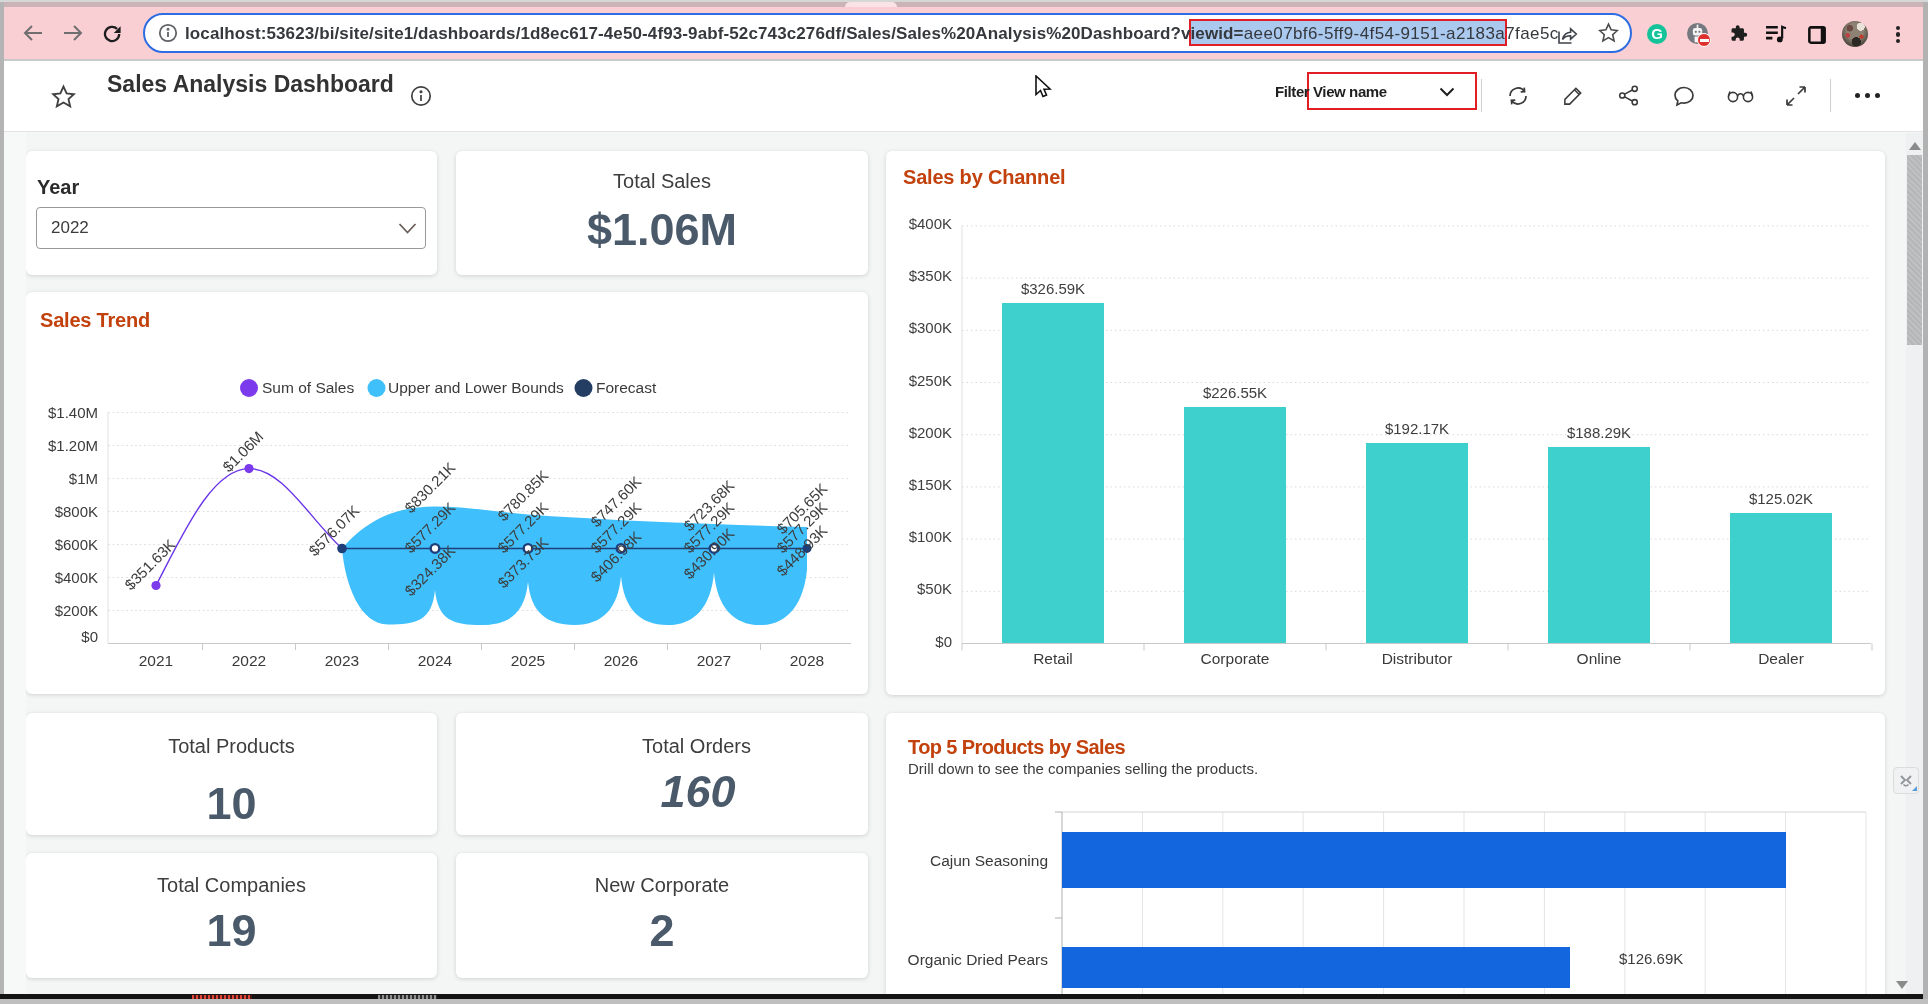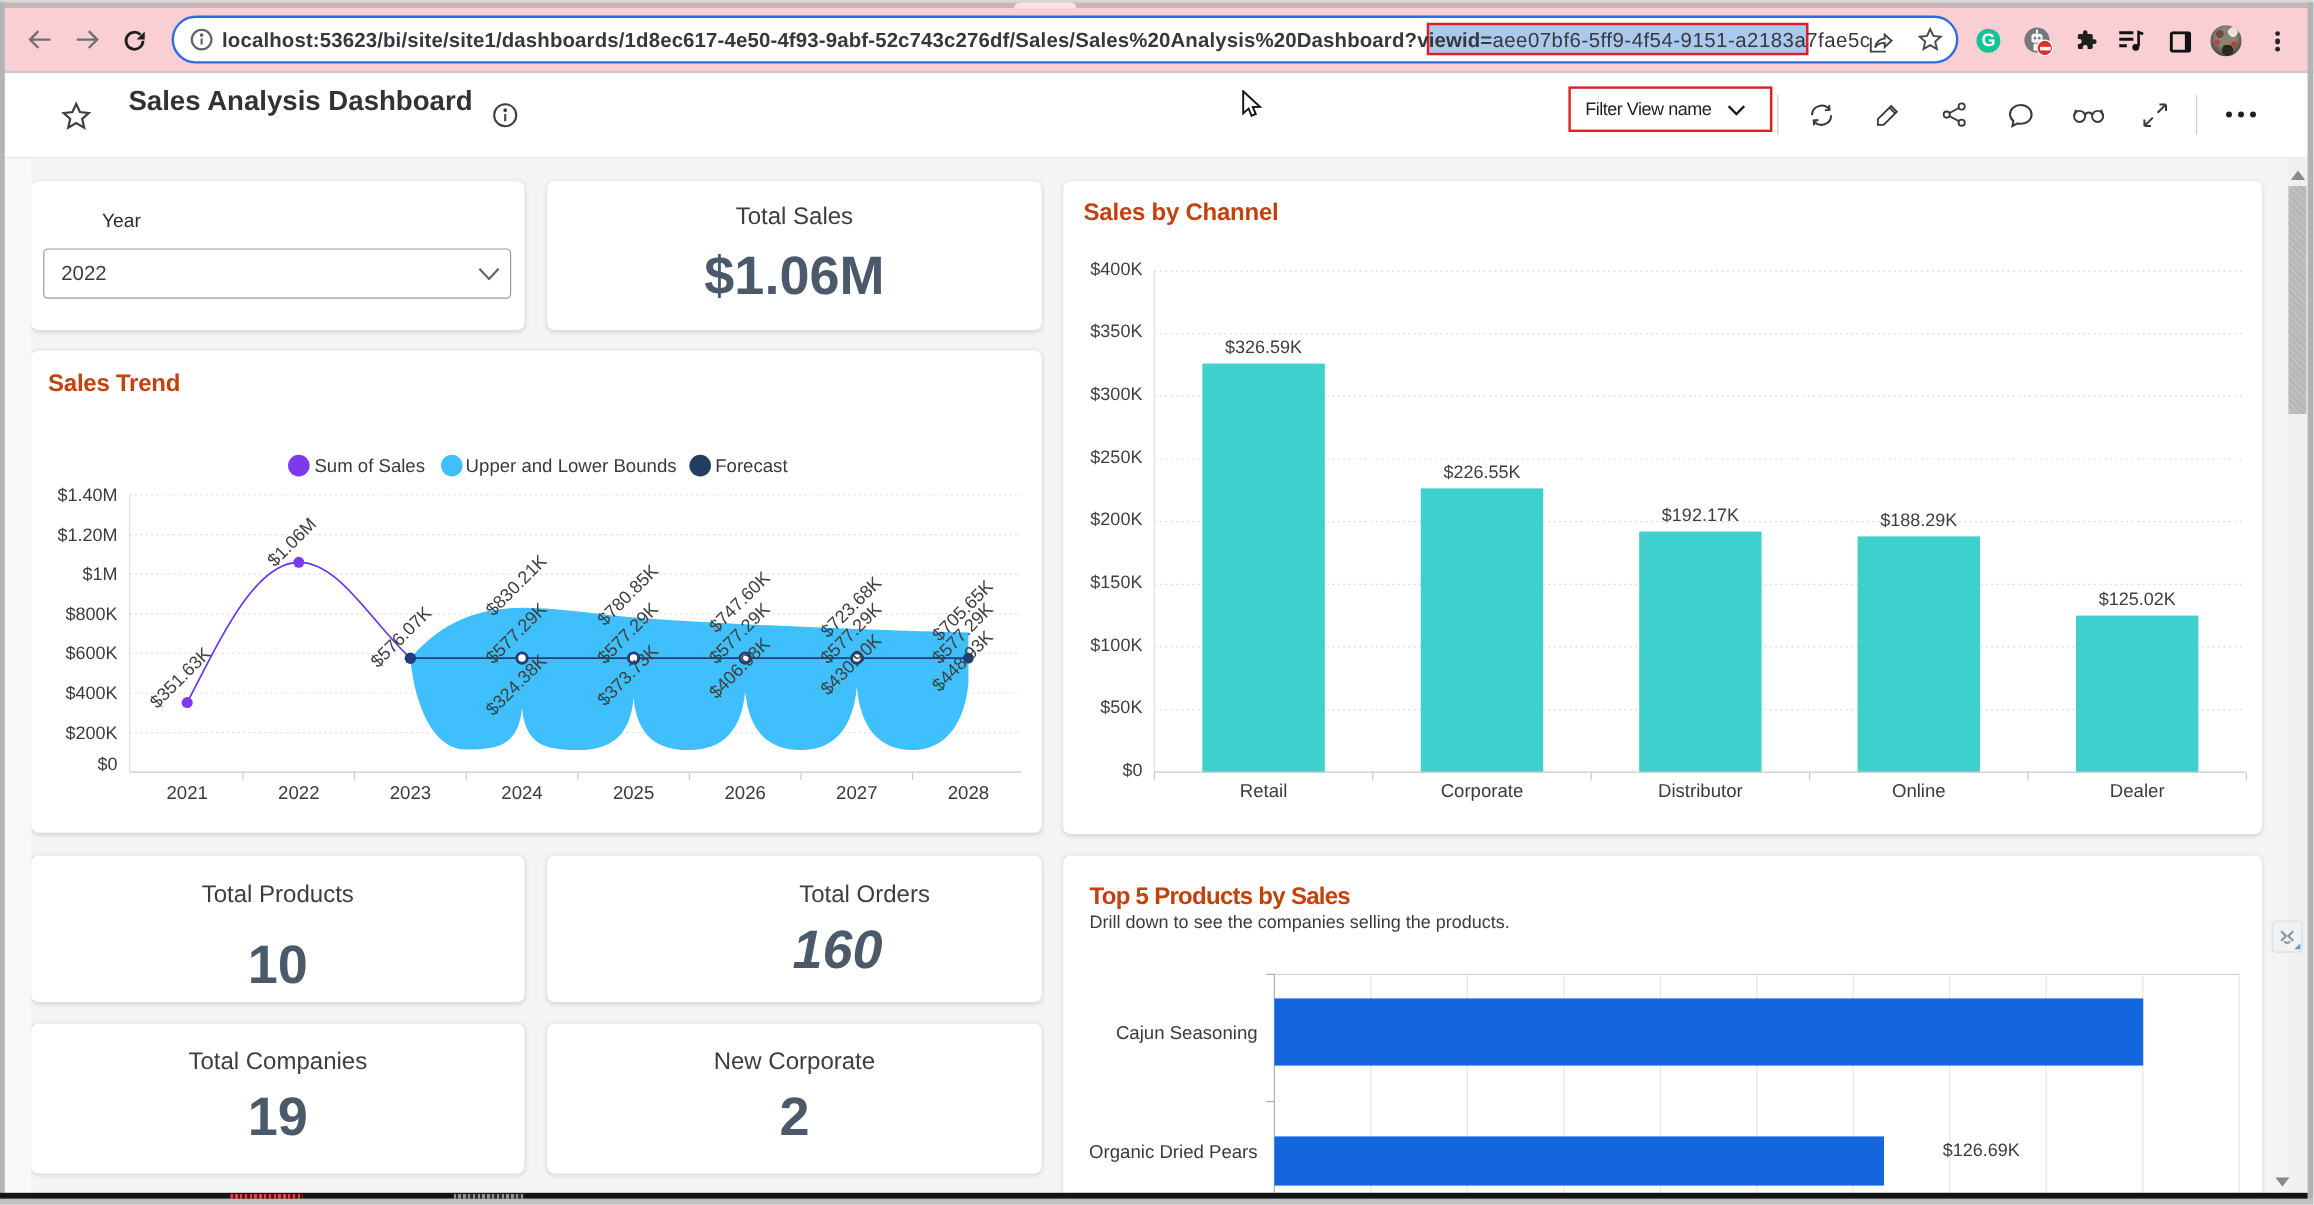--- a/index.html
+++ b/index.html
@@ -95,21 +95,21 @@
     <path d="M12 2.5 L15 9 L22 9.8 L16.8 14.5 L18.4 21.5 L12 17.8 L5.6 21.5 L7.2 14.5 L2 9.8 L9 9 Z"></path>
   </svg>
   <div class="abs" style="left:107px;top:71px;font-size:23px;font-weight:bold;color:#323232;">Sales Analysis Dashboard</div>
   <svg class="abs" style="left:410px;top:85px;" width="22" height="22" viewBox="0 0 22 22" fill="none" stroke="#3f3f3f" stroke-width="1.7">
     <circle cx="11" cy="11" r="9.2"></circle>
     <path d="M11 10 V16"></path>
       <circle cx="11" cy="6.8" r="0.7" fill="#3f3f3f"></circle>
   </svg>
 
   <div class="abs" style="left:1307px;top:72px;width:170px;height:38px;border:2.5px solid #e01e24;"></div>
-  <div class="abs" style="left:1321px;top:83px;font-size:15px;letter-spacing:-0.4px;font-weight:normal;color:#1f1f1f;">Filter View name</div>
+  <div class="abs" style="left:1275px;top:83px;font-size:15px;letter-spacing:-0.4px;font-weight:bold;color:#1f1f1f;">Filter View name</div>
   <svg class="abs" style="left:1439px;top:87px;" width="16" height="10" viewBox="0 0 16 10" fill="none" stroke="#1f1f1f" stroke-width="2">
     <path d="M1.5 1.5 L8 8 L14.5 1.5"></path>
   </svg>
   <div class="abs" style="left:1481px;top:79px;width:1px;height:33px;background:#cfcfcf;"></div>
 
   <svg class="abs" style="left:1506px;top:84px;" width="24" height="24" viewBox="0 0 24 24" fill="none" stroke="#3a3a3a" stroke-width="1.7">
     <path d="M20 12 a8 8 0 0 1 -14.5 4.6 M4 12 a8 8 0 0 1 14.5 -4.6"></path>
     <path d="M18.2 3.6 L18.6 7.6 L14.7 7.9"></path>
     <path d="M5.8 20.4 L5.4 16.4 L9.3 16.1"></path>
   </svg>
@@ -139,21 +139,21 @@
   <div class="abs" style="left:1830px;top:79px;width:1px;height:33px;background:#cfcfcf;"></div>
   <div class="abs" style="left:1855px;top:93px;width:5px;height:5px;border-radius:50%;background:#222;"></div>
   <div class="abs" style="left:1865px;top:93px;width:5px;height:5px;border-radius:50%;background:#222;"></div>
   <div class="abs" style="left:1875px;top:93px;width:5px;height:5px;border-radius:50%;background:#222;"></div>
 
   <svg class="abs" style="left:1034px;top:74.5px;" width="20" height="26" viewBox="0 0 20 26">
     <path d="M2 1 L2 19.5 L6.5 15.5 L9 21.5 L12.5 20 L10 14.2 L16 14 Z" fill="#fff" stroke="#111" stroke-width="1.6"></path>
   </svg>
 
   <div class="card" style="left:26px;top:151px;width:411px;height:124px;"></div>
-  <div class="abs" style="left:37px;top:176px;font-size:16px;font-weight:normal;color:#2b2b2b;margin-left:48px;">Year</div>
+  <div class="abs" style="left:37px;top:176px;font-size:20px;font-weight:bold;color:#2b2b2b;">Year</div>
   <div class="abs" style="left:36px;top:207px;width:390px;height:42px;border:1px solid #999;border-radius:4px;background:#fff;"></div>
   <div class="abs" style="left:51px;top:218px;font-size:17px;color:#3c3c3c;">2022</div>
   <svg class="abs" style="left:398px;top:223px;" width="19" height="11" viewBox="0 0 19 11" fill="none" stroke="#6b5f58" stroke-width="1.8">
     <path d="M1.5 1 L9.5 9.5 L17.5 1"></path>
   </svg>
 
   <div class="card" style="left:456px;top:151px;width:412px;height:124px;"></div>
   <div class="kpi-title" style="left:456px;top:170px;width:412px;">Total Sales</div>
   <div class="kpi-value" style="left:456px;top:204px;width:412px;">$1.06M</div>
 
@@ -286,21 +286,21 @@
       <text x="362" y="101">Upper and Lower Bounds</text>
       <text x="570" y="101">Forecast</text>
     </g>
   </svg>
 
   <div class="card" style="left:26px;top:713px;width:411px;height:122px;"></div>
   <div class="kpi-title" style="left:26px;top:735px;width:411px;">Total Products</div>
   <div class="kpi-value" style="left:26px;top:766px;width:411px;margin-top:12px;">10</div>
 
   <div class="card" style="left:456px;top:713px;width:412px;height:122px;"></div>
-  <div class="kpi-title" style="left:456px;top:735px;width:481px;margin-left:24px;">Total Orders</div>
+  <div class="kpi-title" style="left:456px;top:735px;width:481px;">Total Orders</div>
   <div class="kpi-value" style="left:456px;top:766px;width:484px;font-style:italic;">160</div>
 
   <div class="card" style="left:26px;top:853px;width:411px;height:125px;"></div>
   <div class="kpi-title" style="left:26px;top:874px;width:411px;">Total Companies</div>
   <div class="kpi-value" style="left:26px;top:905px;width:411px;">19</div>
 
   <div class="card" style="left:456px;top:853px;width:412px;height:125px;"></div>
   <div class="kpi-title" style="left:456px;top:874px;width:412px;">New Corporate</div>
   <div class="kpi-value" style="left:456px;top:905px;width:412px;">2</div>
 

